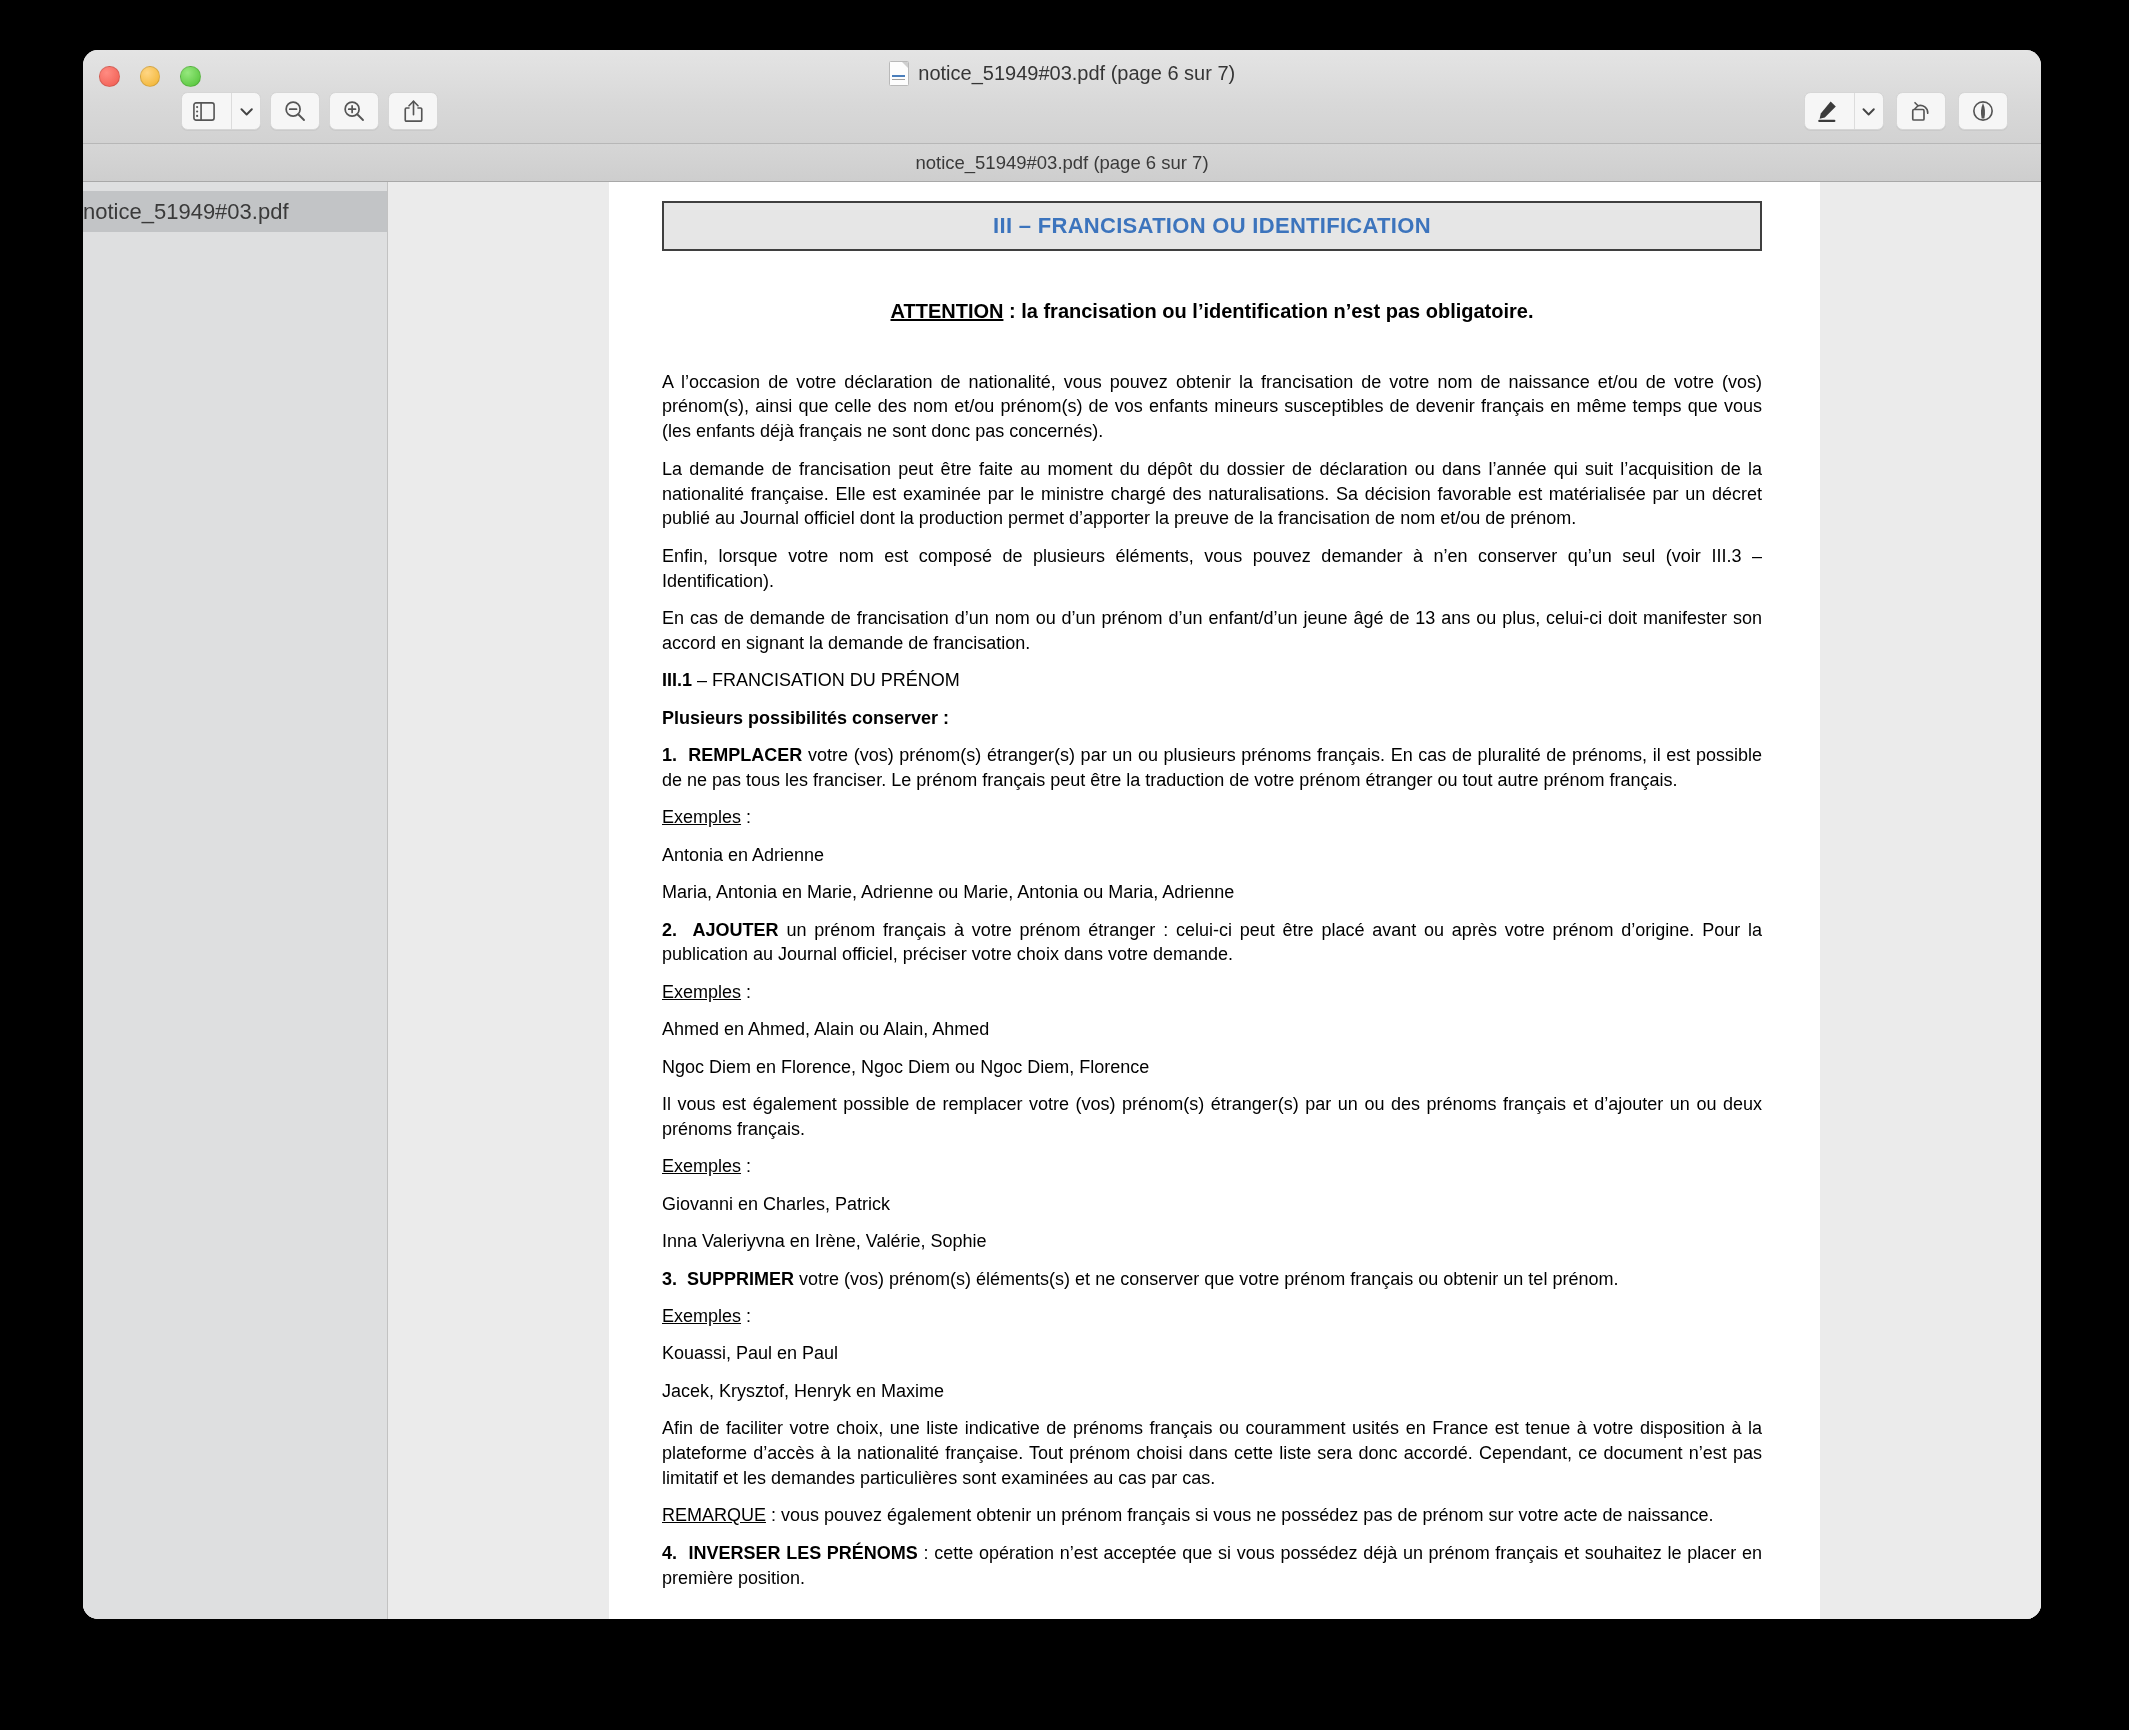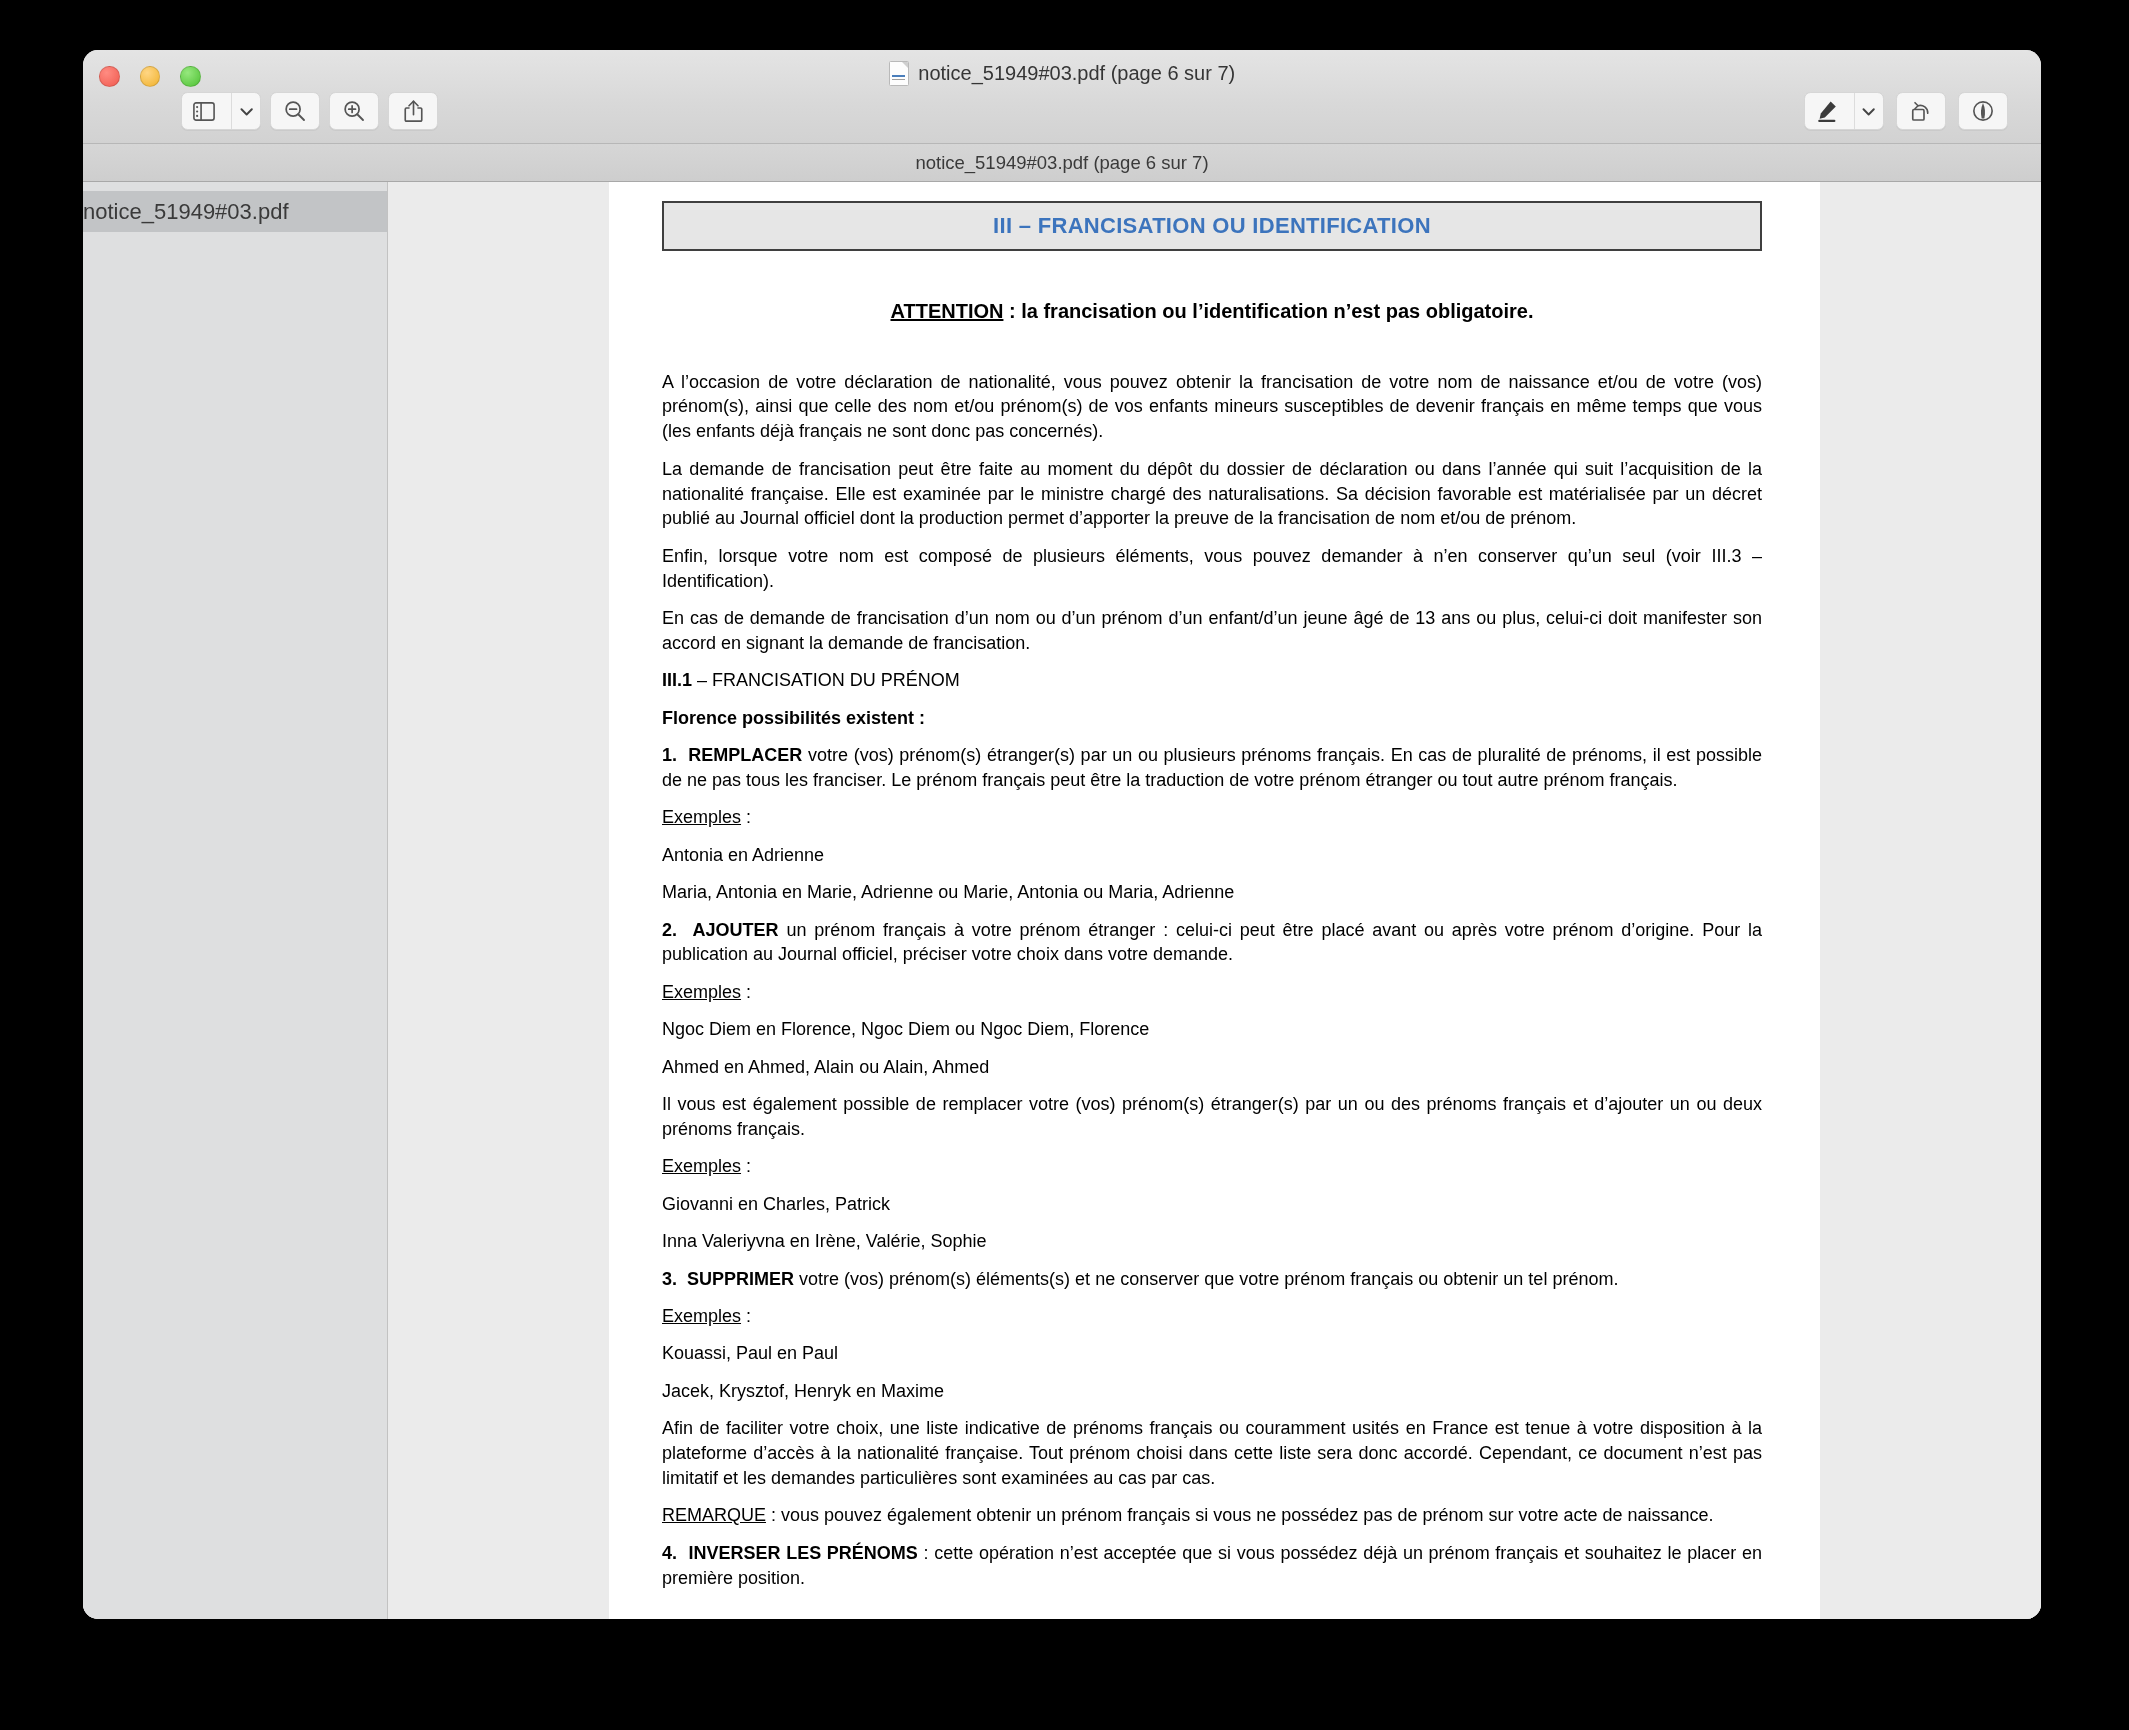--- a/index.html
+++ b/index.html
@@ -376,33 +376,33 @@
             <span class="u">ATTENTION</span><span> : la francisation ou l’identification n’est pas obligatoire.</span>
           </div>
 
           <p class="just">A l’occasion de votre déclaration de nationalité, vous pouvez obtenir la francisation de votre nom de naissance et/ou de votre (vos) prénom(s), ainsi que celle des nom et/ou prénom(s) de vos enfants mineurs susceptibles de devenir français en même temps que vous (les enfants déjà français ne sont donc pas concernés).</p>
           <p class="just">La demande de francisation peut être faite au moment du dépôt du dossier de déclaration ou dans l’année qui suit l’acquisition de la nationalité française. Elle est examinée par le ministre chargé des naturalisations. Sa décision favorable est matérialisée par un décret publié au Journal officiel dont la production permet d’apporter la preuve de la francisation de nom et/ou de prénom.</p>
           <p class="just">Enfin, lorsque votre nom est composé de plusieurs éléments, vous pouvez demander à n’en conserver qu’un seul (voir III.3 – Identification).</p>
           <p class="just">En cas de demande de francisation d’un nom ou d’un prénom d’un enfant/d’un jeune âgé de 13 ans ou plus, celui-ci doit manifester son accord en signant la demande de francisation.</p>
 
           <p class="subhead spacer-top"><span class="b">III.1</span><span> – FRANCISATION DU PRÉNOM</span></p>
 
-          <p class="b subhead">Florence possibilités existent :</p>
+          <p class="b subhead">Plusieurs possibilités conserver :</p>
 
           <p class="just"><span class="b">1.</span>&nbsp; <span class="b">REMPLACER</span><span> votre (vos) prénom(s) étranger(s) par un ou plusieurs prénoms français. En cas de pluralité de prénoms, il est possible de ne pas tous les franciser. Le prénom français peut être la traduction de votre prénom étranger ou tout autre prénom français.</span></p>
 
           <p class="ex-label"><span class="u">Exemples</span><span> :</span></p>
           <p class="ex-item">Antonia en Adrienne</p>
           <p class="ex-item">Maria, Antonia en Marie, Adrienne ou Marie, Antonia ou Maria, Adrienne</p>
 
           <p class="just"><span class="b">2.</span>&nbsp; <span class="b">AJOUTER</span><span> un prénom français à votre prénom étranger : celui-ci peut être placé avant ou après votre prénom d’origine. Pour la publication au Journal officiel, préciser votre choix dans votre demande.</span></p>
 
           <p class="ex-label"><span class="u">Exemples</span><span> :</span></p>
+          <p class="ex-item">Ahmed en Ahmed, Alain ou Alain, Ahmed</p>
           <p class="ex-item">Ngoc Diem en Florence, Ngoc Diem ou Ngoc Diem, Florence</p>
-          <p class="ex-item">Ahmed en Ahmed, Alain ou Alain, Ahmed</p>
 
           <p class="just">Il vous est également possible de remplacer votre (vos) prénom(s) étranger(s) par un ou des prénoms français et d’ajouter un ou deux prénoms français.</p>
 
           <p class="ex-label"><span class="u">Exemples</span><span> :</span></p>
           <p class="ex-item">Giovanni en Charles, Patrick</p>
           <p class="ex-item">Inna Valeriyvna en Irène, Valérie, Sophie</p>
 
           <p class="just"><span class="b">3.</span>&nbsp; <span class="b">SUPPRIMER</span><span> votre (vos) prénom(s) éléments(s) et ne conserver que votre prénom français ou obtenir un tel prénom.</span></p>
 
           <p class="ex-label"><span class="u">Exemples</span><span> :</span></p>

